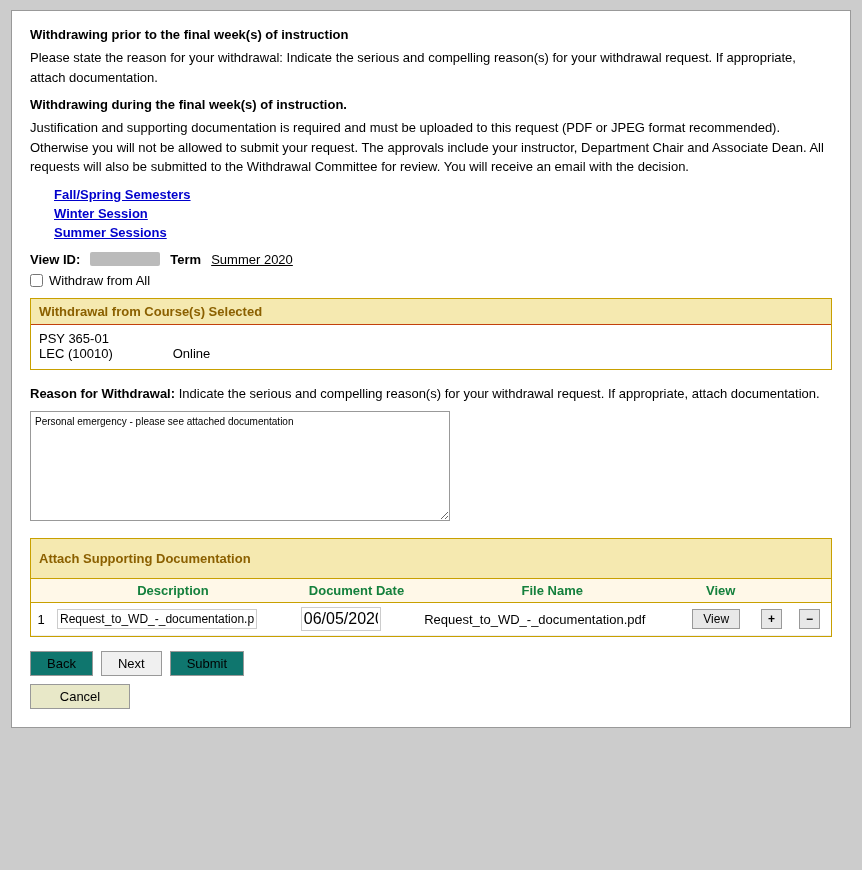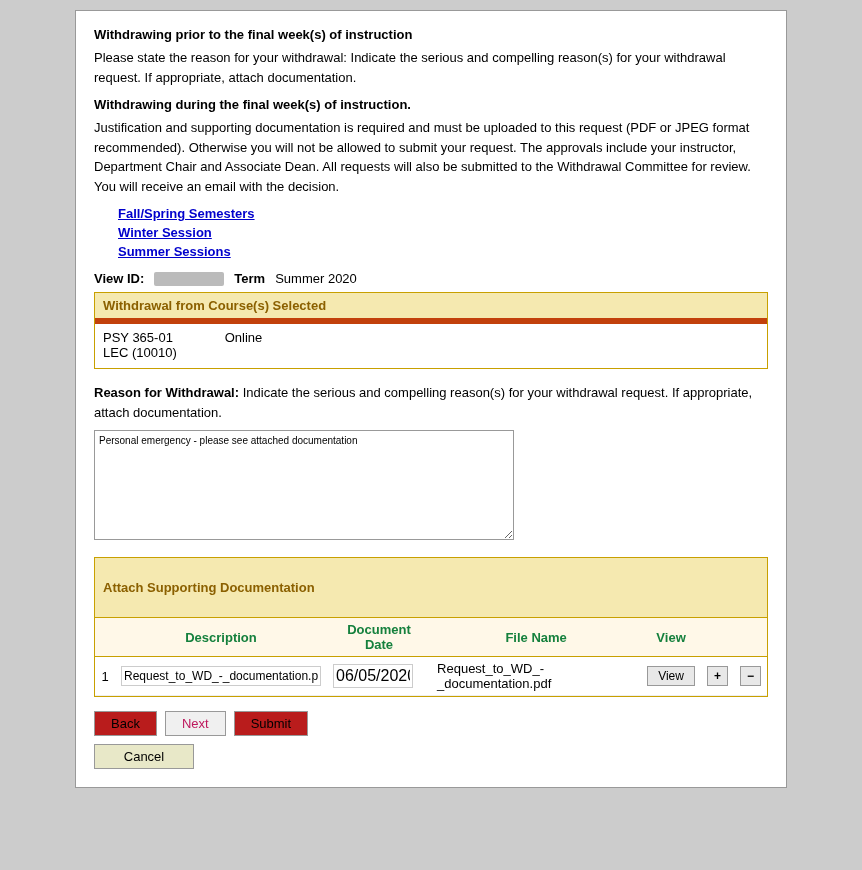--- a/index.html
+++ b/index.html
@@ -9,21 +9,21 @@
       color: #000;
       background: #ccc;
       display: flex;
       justify-content: center;
       align-items: flex-start;
       padding: 10px;
     }
     .page-container {
       background: #fff;
       border: 1px solid #999;
-      width: 712px;
+      width: 840px;
       padding: 16px 18px 18px 18px;
     }
     .section-title {
       font-weight: bold;
       margin-bottom: 6px;
       font-size: 13px;
     }
     .section-text {
       margin-bottom: 10px;
       line-height: 1.5;
@@ -48,20 +48,21 @@
       align-items: center;
       gap: 10px;
       margin-bottom: 6px;
       font-size: 13px;
     }
     .field-label {
       font-weight: bold;
     }
     .field-value {
       font-size: 13px;
+      text-decoration: underline;
     }
     .blurred-id {
       display: inline-block;
       width: 70px;
       height: 14px;
       background: #bbb;
       border-radius: 2px;
       vertical-align: middle;
     }
     .checkbox-row {
@@ -75,30 +76,31 @@
       border: 1px solid #c8a000;
       width: 100%;
       margin-bottom: 14px;
     }
     .withdrawal-table-header {
       background: #f5e9b0;
       padding: 5px 8px;
       font-weight: bold;
       font-size: 13px;
       color: #8b6000;
-      border-bottom: 6px solid #c2410c;
+      border-bottom: 1px solid #c2410c;
     }
     .withdrawal-table-body {
       padding: 6px 8px;
       font-size: 13px;
     }
     .course-row {
       display: flex;
-      gap: 48px;
+      gap: 60px;
       margin-bottom: 2px;
+      align-items: flex-end;
     }
     .reason-section {
       margin-bottom: 10px;
     }
     .reason-text {
       font-size: 13px;
       line-height: 1.5;
       margin-bottom: 8px;
     }
     .justification-label {
@@ -114,21 +116,21 @@
       resize: vertical;
       font-family: Arial, sans-serif;
     }
     .attach-section {
       border: 1px solid #c8a000;
       margin-bottom: 14px;
       margin-top: 14px;
     }
     .attach-header {
       background: #f5e9b0;
-      padding: 22px 8px;
+      padding: 12px 8px;
       font-weight: bold;
       font-size: 13px;
       color: #8b6000;
       border-bottom: 1px solid #c8a000;
     }
     .attach-table {
       width: 100%;
       border-collapse: collapse;
       font-size: 13px;
     }
@@ -166,25 +168,25 @@
       display: flex;
       gap: 8px;
       align-items: center;
       margin-bottom: 8px;
     }
     .btn {
       padding: 4px 16px;
       font-size: 13px;
       cursor: pointer;
       border: 1px solid #999;
-      background: #b91c1c;
+      background: #0f766e;
       min-width: 60px;
     }
     .btn-disabled {
-      color: #be185d;
+      color: #000000;
       background: #f0f0f0;
       cursor: default;
     }
     .btn-cancel {
       background: #e8e8c8;
       min-width: 100px;
     }
     .attach-table td:first-child {
       text-align: center;
       width: 20px;
@@ -208,20 +210,24 @@
     <a href="#">Summer Sessions</a>
   </div>
 
   <div class="field-row">
     <span class="field-label">View ID:</span>
     <span class="blurred-id"></span>
     <span class="field-label">Term</span>
     <span class="field-value">Summer 2020</span>
   </div>
 
+  <div class="checkbox-row">
+    <input type="checkbox" style="">
+    <label>Withdraw from All</label>
+  </div>
 
   <div class="withdrawal-table">
     <div class="withdrawal-table-header">Withdrawal from Course(s) Selected</div>
     <div class="withdrawal-table-body">
       <div class="course-row">
         <div>
           <div>PSY 365-01</div>
           <div>LEC (10010)</div>
         </div>
         <div>Online</div>

